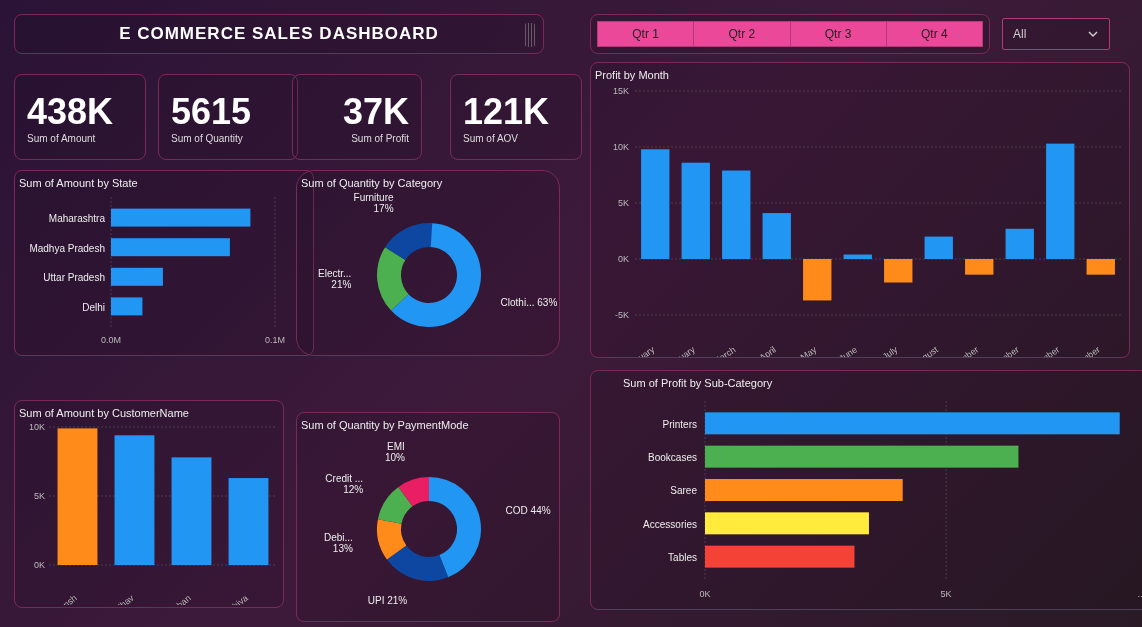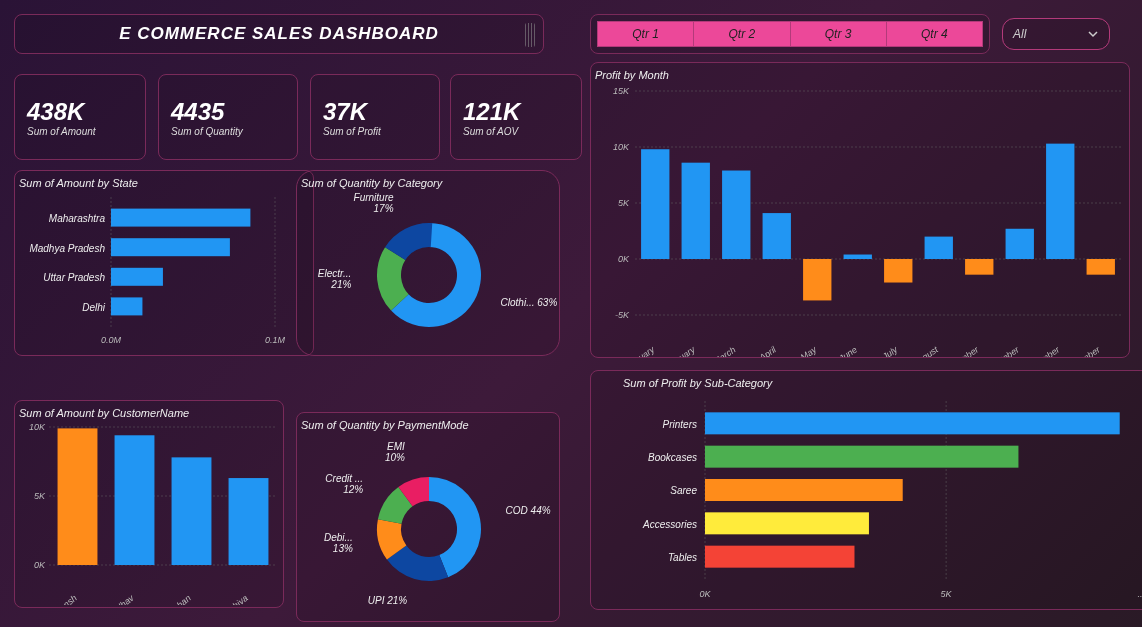--- a/index.html
+++ b/index.html
@@ -9,44 +9,43 @@
     font-family: "Segoe UI", Arial, sans-serif;
     color: #fff;
     overflow: hidden;
     position: relative;
   }
   .panel {
     border: 1px solid #7a2a5a;
     border-radius: 8px;
     background: rgba(0,0,0,0.08);
     position: absolute;
-    font-style: italic;
   }
   
   .title-panel { left: 14px; top: 14px; width: 530px; height: 40px; display:flex; align-items:center; justify-content:center; }
   .title-text  { font-size: 17px; letter-spacing: 1px; font-weight: 600; }
   .title-grip  { position:absolute; right:8px; top:8px; width:10px; height:24px;
                  background: repeating-linear-gradient(90deg,#888 0 1px,transparent 1px 3px);
                  opacity:.6; border-radius:2px; }
 
   
   .qtr-panel { left: 590px; top: 14px; width: 400px; height: 40px; display:flex; padding:6px; gap:0; }
   .qtr-btn { flex:1; border:1px solid #b33a7a; background:#ec4899; color:#222;
              font-size:12px; display:flex; align-items:center; justify-content:center;
              cursor:pointer; }
   .qtr-btn + .qtr-btn { border-left:none; }
 
   
-  .all-dd { left:1002px; top:18px; width:108px; height:32px; border:1px solid #b33a7a; border-radius:12px;
+  .all-dd { left:1002px; top:18px; width:108px; height:32px; border:1px solid #b33a7a; border-radius:2px;
             display:flex; align-items:center; padding:0 10px; cursor:pointer; color:#ccc; font-size:12px; }
   .all-dd .chev { margin-left:auto; }
 
   
   .kpi { width:130px; height:86px; display:flex; flex-direction:column; justify-content:center; padding:8px 12px; }
-  .kpi .v { font-size:24px; font-weight:600; }
+  .kpi .v { font-size:36px; font-weight:600; }
   .kpi .l { font-size:10px; margin-top:0; color:#ddd; }
 
   
   .chart-title { font-size:11px; text-align:left; padding:6px 4px 2px; color:#eee; }
   .bar-label   { font-size:10px; fill:#eee; }
   .tick-label  { font-size:9px;  fill:#bbb; }
   .grid-dash   { stroke:#666; stroke-dasharray:2 2; stroke-width:0.5; }
 
   svg { display:block; }
 </style>
@@ -73,24 +72,24 @@
       </svg>
   </span>
 </div>
 
 <div id="kpi-row">
     <div class="panel kpi" style="left: 14px; top: 74px; width: 132px;">
       <div class="v">438K</div>
                <div class="l">Sum of Amount</div>
     </div>
     <div class="panel kpi" style="left: 158px; top: 74px; width: 140px;">
-      <div class="v">4435</div>
+      <div class="v">5615</div>
                <div class="l">Sum of Quantity</div>
     </div>
-    <div class="panel kpi" style="left: 310px; top: 74px;">
+    <div class="panel kpi" style="left: 292px; top: 74px; text-align: right;">
       <div class="v">37K</div>
                <div class="l">Sum of Profit</div>
     </div>
     <div class="panel kpi" style="left: 450px; top: 74px; width: 132px;">
       <div class="v">121K</div>
                <div class="l">Sum of AOV</div>
     </div>
   </div>
 
 <div class="panel" id="p-state" style="left:14px;  top:170px; width:300px; height:186px;">

